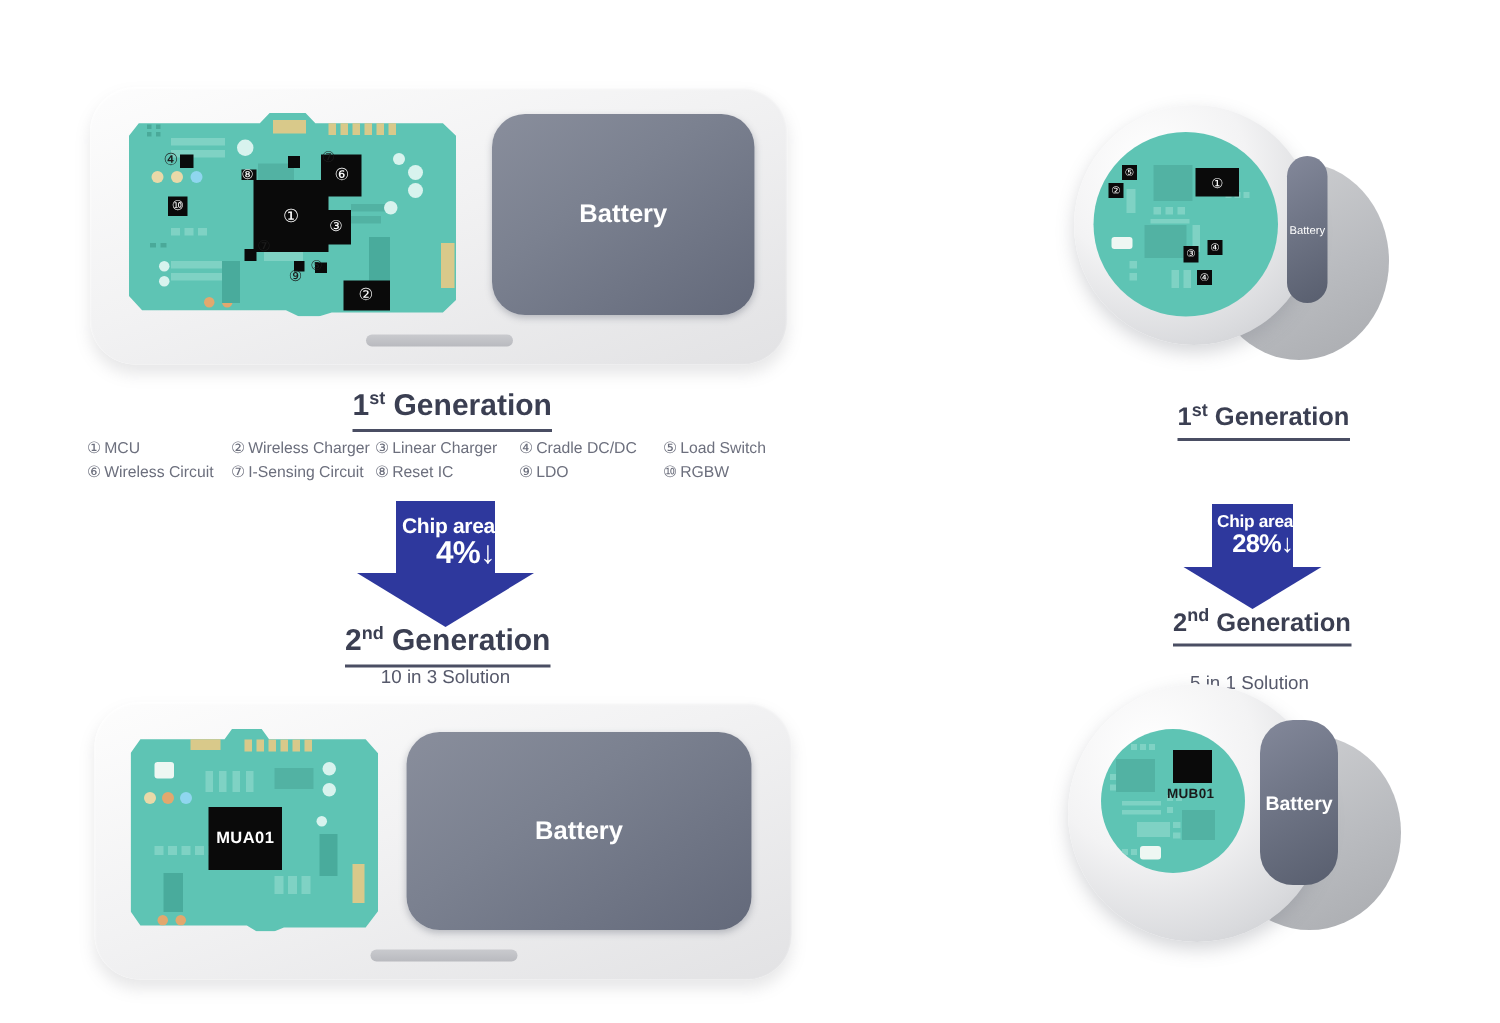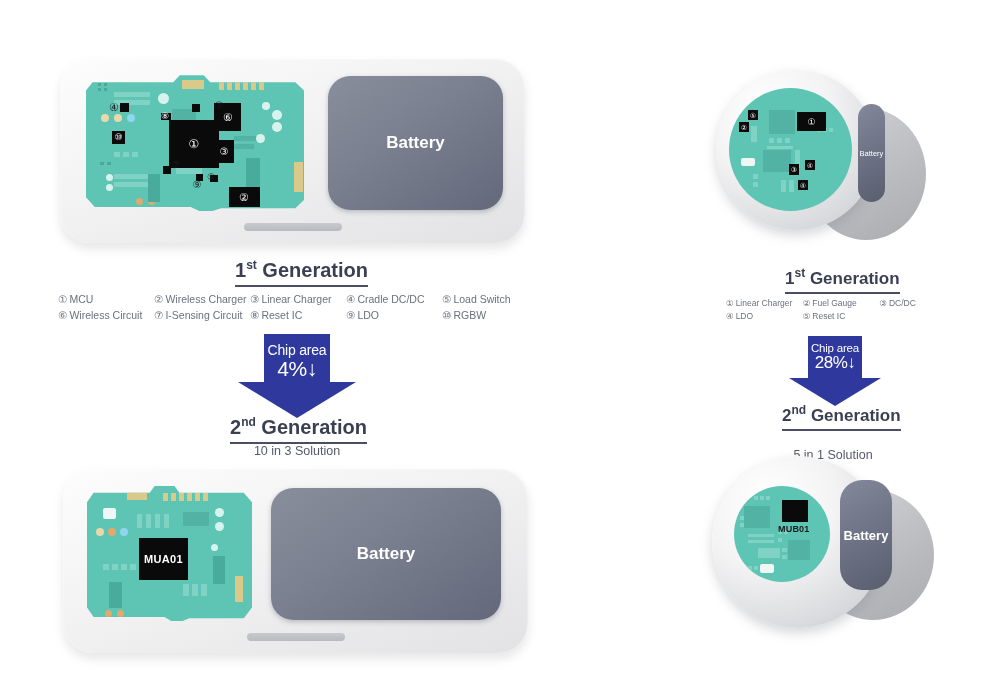--- a/index.html
+++ b/index.html
@@ -67,22 +67,22 @@
     grid-template-columns: repeat(3, 1fr);
     font-size: 8.5px;
   }
   .legend .li { display: block; }
   .legend .num { margin-right: 2px; }
 
   
   .arrow {
     position: absolute;
     color: #ffffff;
-    text-align: center;
-    font-weight: normal;
+    text-align: right;
+    font-weight: bold;
   }
   .arrow .body {
     background: #2e389d;
     margin: 0 auto;
     padding-top: 8px;
   }
   .arrow .head {
     width: 0; height: 0;
     margin: 0 auto;
     border-left-style: solid;
@@ -405,27 +405,20 @@
       <div class="cal cal-light" style="left:69px;top:92px;width:10px;height:10px;font-size:7px;">④</div>
       <div class="cal cal-light" style="left:19px;top:22px;width:10px;height:10px;font-size:7px;">⑤</div>
     </div>
     <div class="eb-bat">Battery</div>
   </div>
 
   <div class="gen-head" id="earbud-gen1">
     <span>1</span><span class="ord">st</span>&nbsp;<span>Generation</span>
   </div>
 
-  <div class="legend" id="earbud-legend">
-    <span class="li"><span class="num">①</span><span>Linear Charger</span></span>
-    <span class="li"><span class="num">②</span><span>Fuel Gauge</span></span>
-    <span class="li"><span class="num">③</span><span>DC/DC</span></span>
-    <span class="li"><span class="num">④</span><span>LDO</span></span>
-    <span class="li"><span class="num">⑤</span><span>Reset IC</span></span>
-  </div>
 
   <div class="arrow" id="earbud-arrow">
     <div class="body">
       <div class="l1">Chip area</div>
       <div class="l2">28%↓</div>
     </div>
     <div class="head"></div>
   </div>
 
   <div class="gen-head" id="earbud-gen2">

